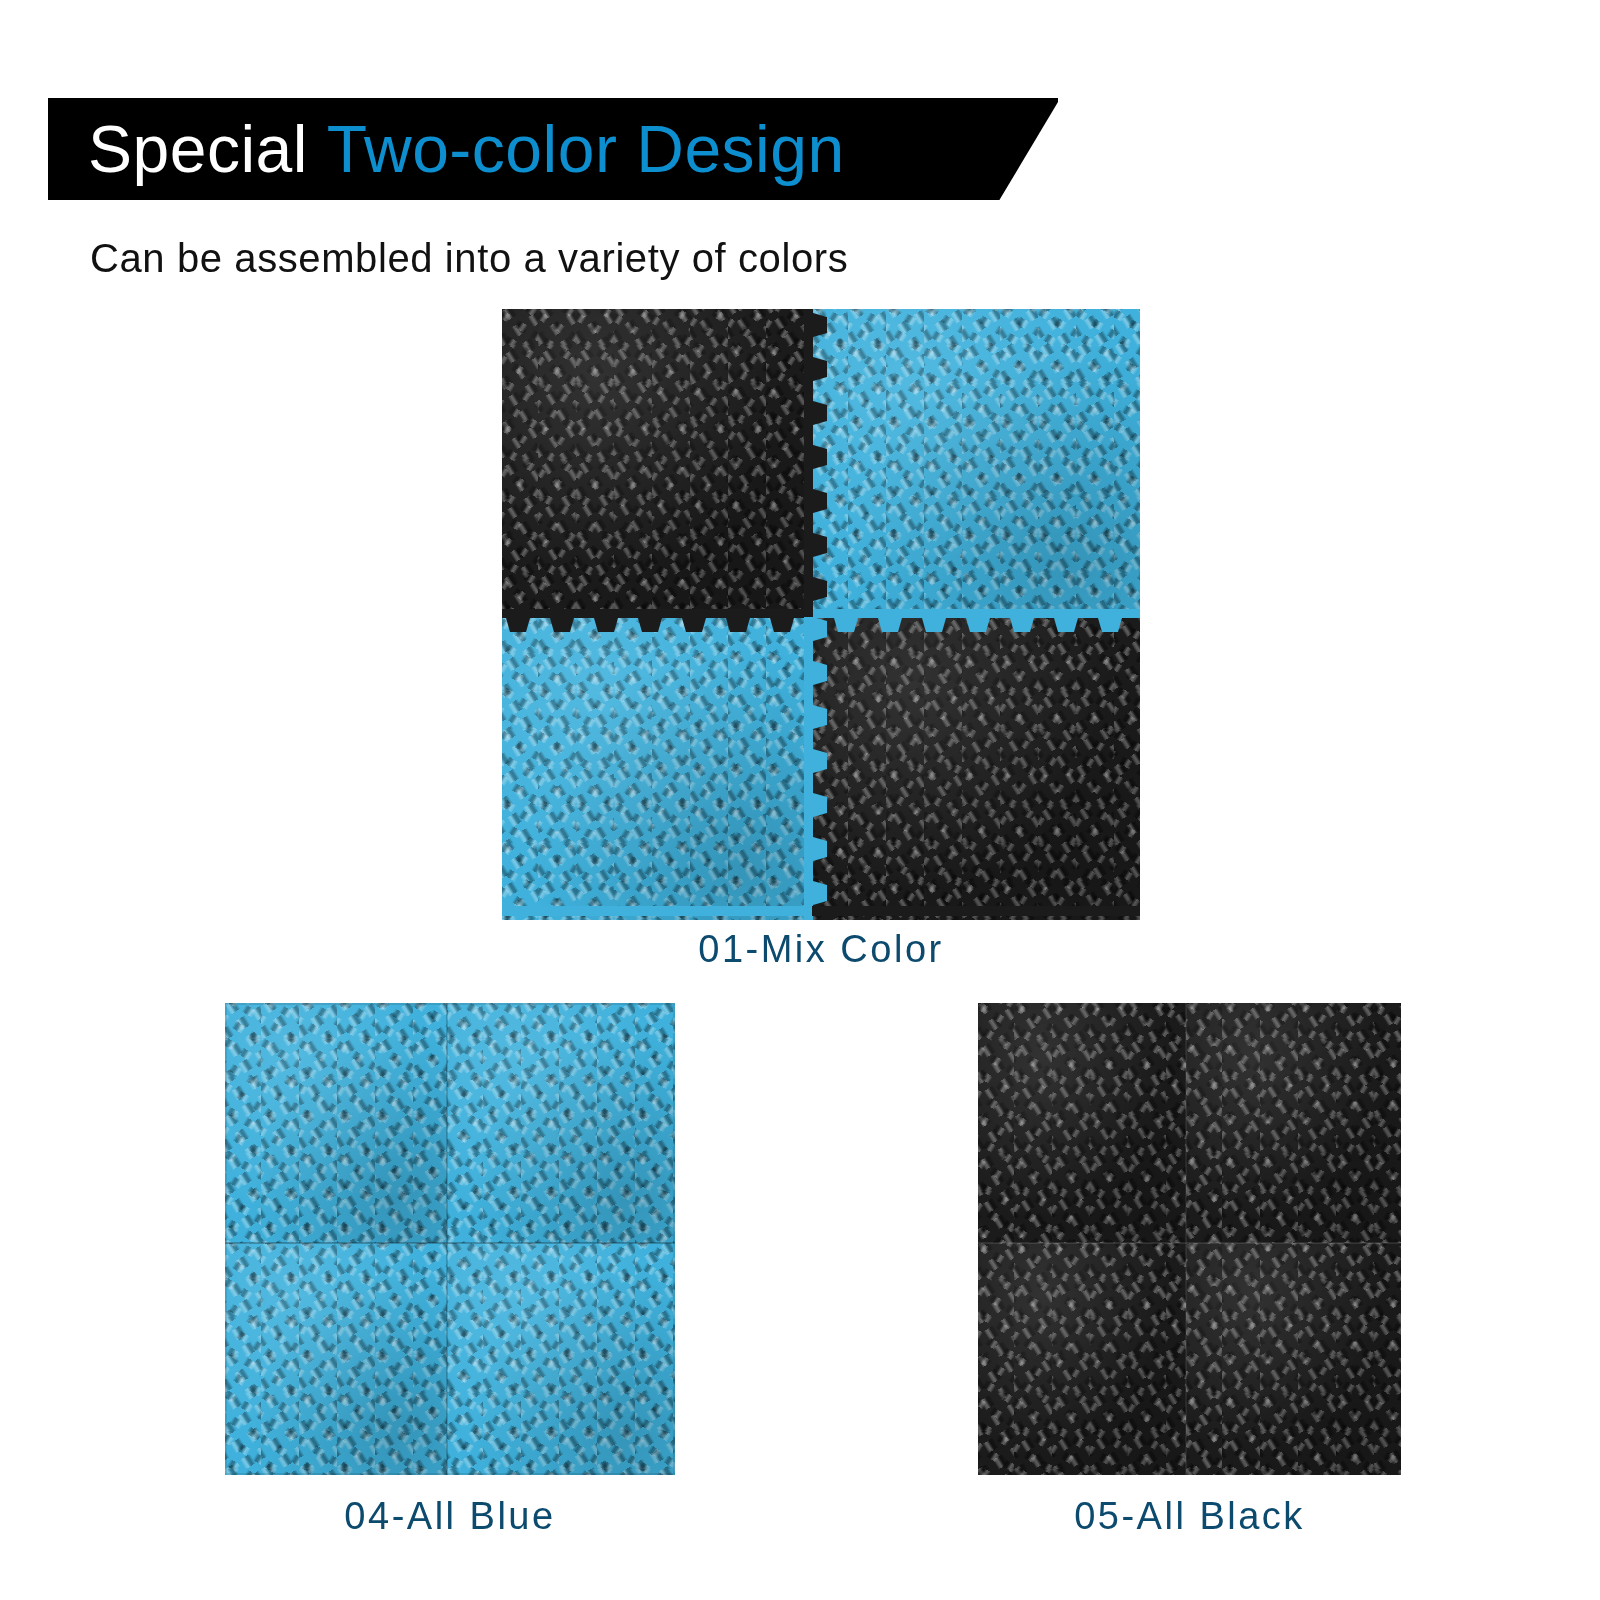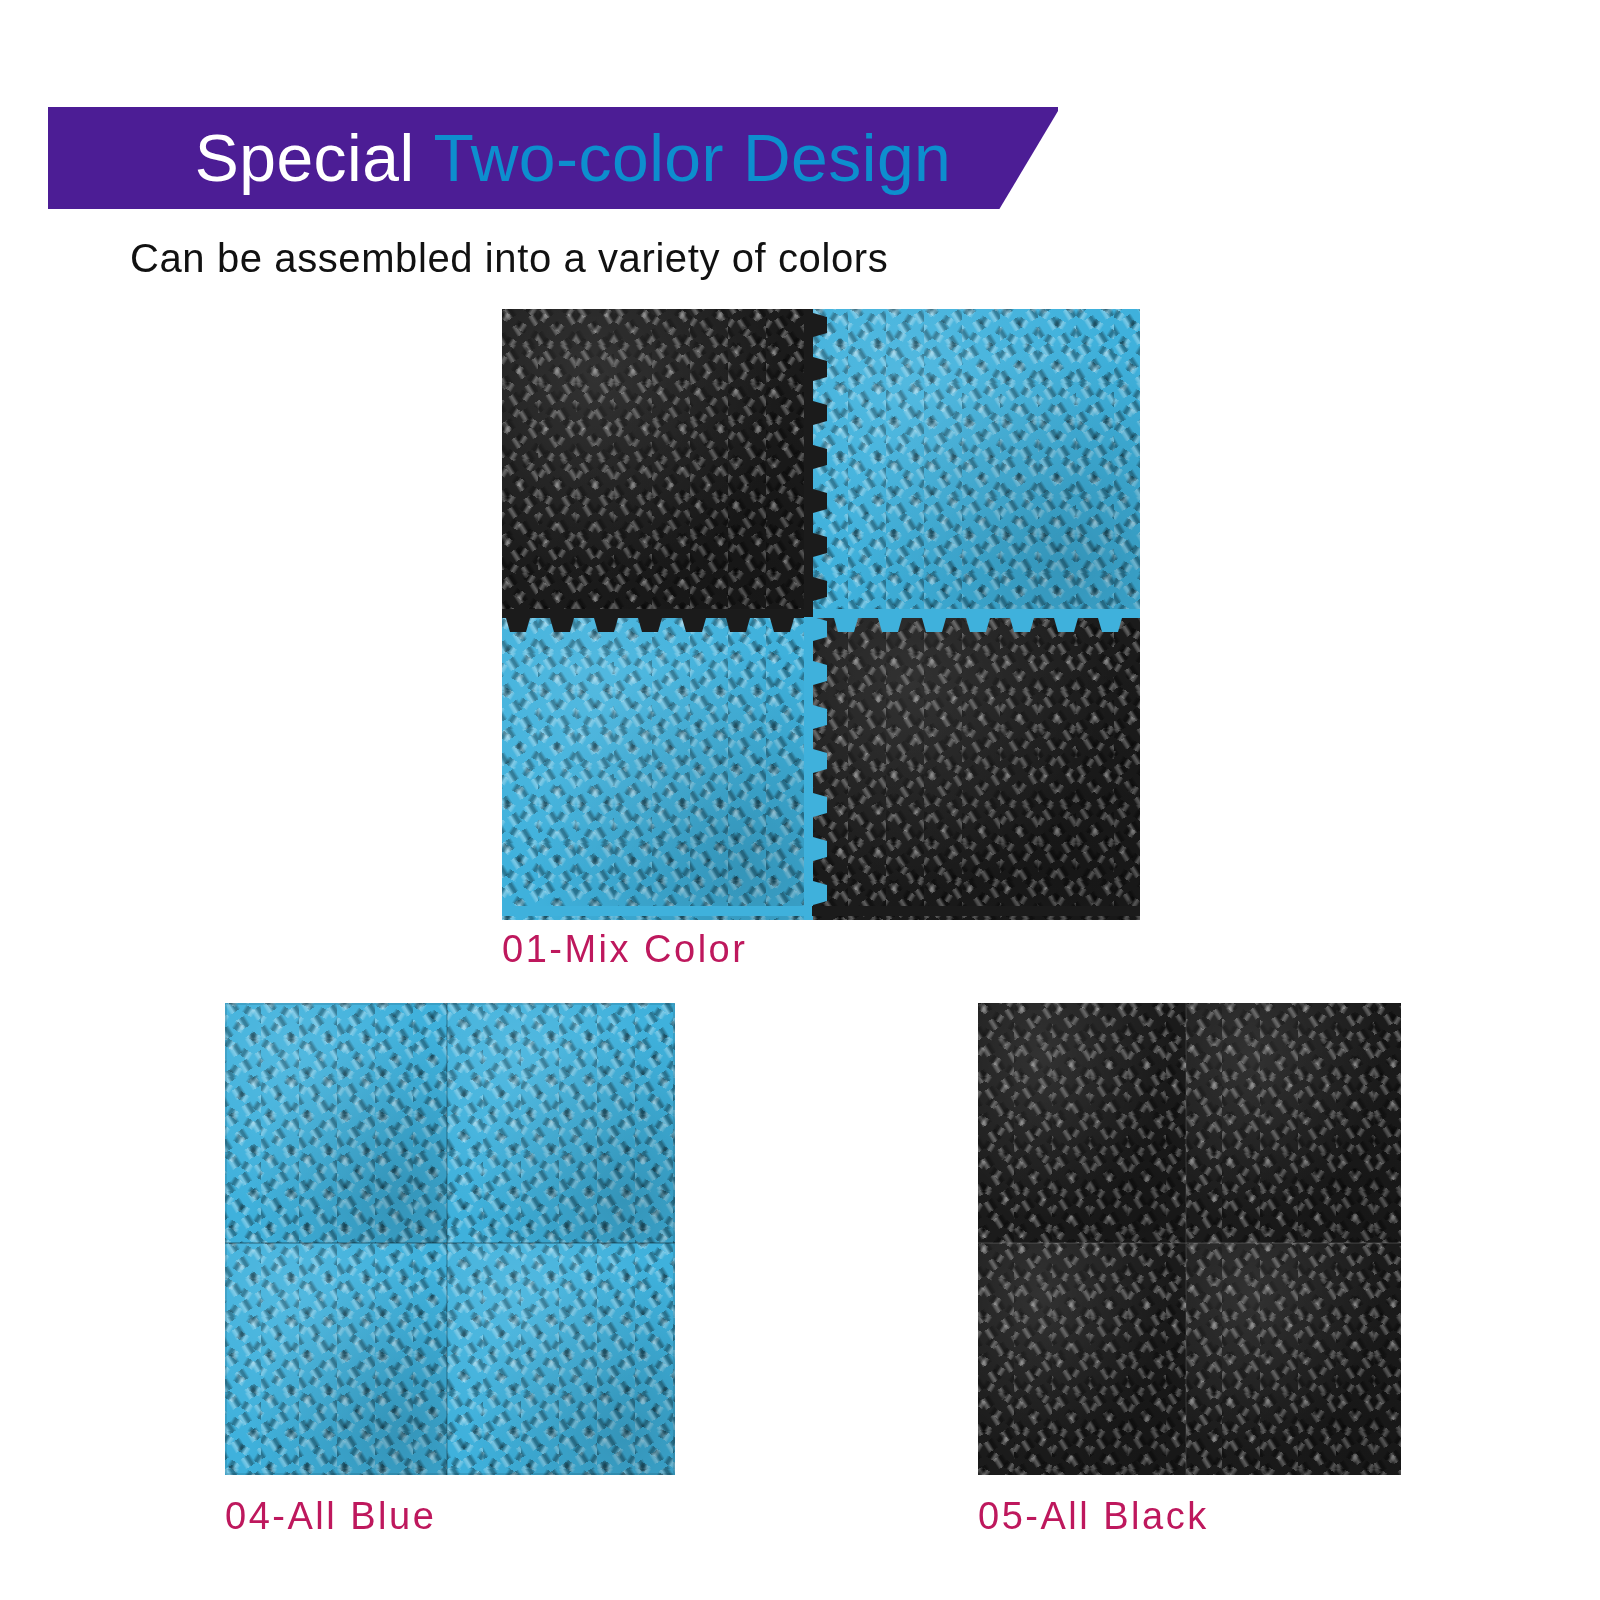--- a/index.html
+++ b/index.html
@@ -14,30 +14,29 @@
     position: relative;
     overflow: hidden;
     font-family: "Liberation Sans", sans-serif;
     -webkit-font-smoothing: antialiased;
   }
 
   
   .banner {
     position: absolute;
     left: 48px;
-    top: 107px;
+    top: 98px;
     width: 1010px;
     height: 102px;
-    background: #4c1d95;
+    background: #000000;
     
     clip-path: polygon(0 0, 100% 0, 100% 4%, 94.2% 100%, 0 100%);
     display: flex;
     align-items: center;
     z-index: 5;
-    justify-content: center;
   }
   .banner-inner {
     padding-left: 40px;
     white-space: nowrap;
     font-size: 66px;
     line-height: 1;
     font-weight: 400;
     letter-spacing: 0.5px;
     font-family: "Liberation Sans", sans-serif;
   }
@@ -47,21 +46,20 @@
   
   .subtitle {
     position: absolute;
     left: 90px;
     top: 236px;
     font-size: 40px;
     color: #111111;
     letter-spacing: 0.6px;
     white-space: nowrap;
     font-family: "Liberation Sans", sans-serif;
-    margin-left: 40px;
   }
 
   
   .mat {
     position: absolute;
     overflow: hidden;
   }
   .quad {
     position: absolute;
     overflow: hidden;
@@ -144,23 +142,24 @@
   .teeth-v {
     position: absolute;
     width: 22px;
     top: 0; bottom: 0;
   }
 
   
   .caption {
     position: absolute;
     font-size: 38px;
-    color: #be185d;
+    color: #0c4a6e;
     letter-spacing: 2.5px;
     white-space: nowrap;
+    text-align: center;
     font-family: "Liberation Sans", sans-serif;
   }
 </style>
 </head>
 <body>
 
 <div class="banner">
   <div class="banner-inner">
     <span class="title-white">Special</span><span>&nbsp;</span><span class="title-accent">Two-color Design</span>
   </div>

